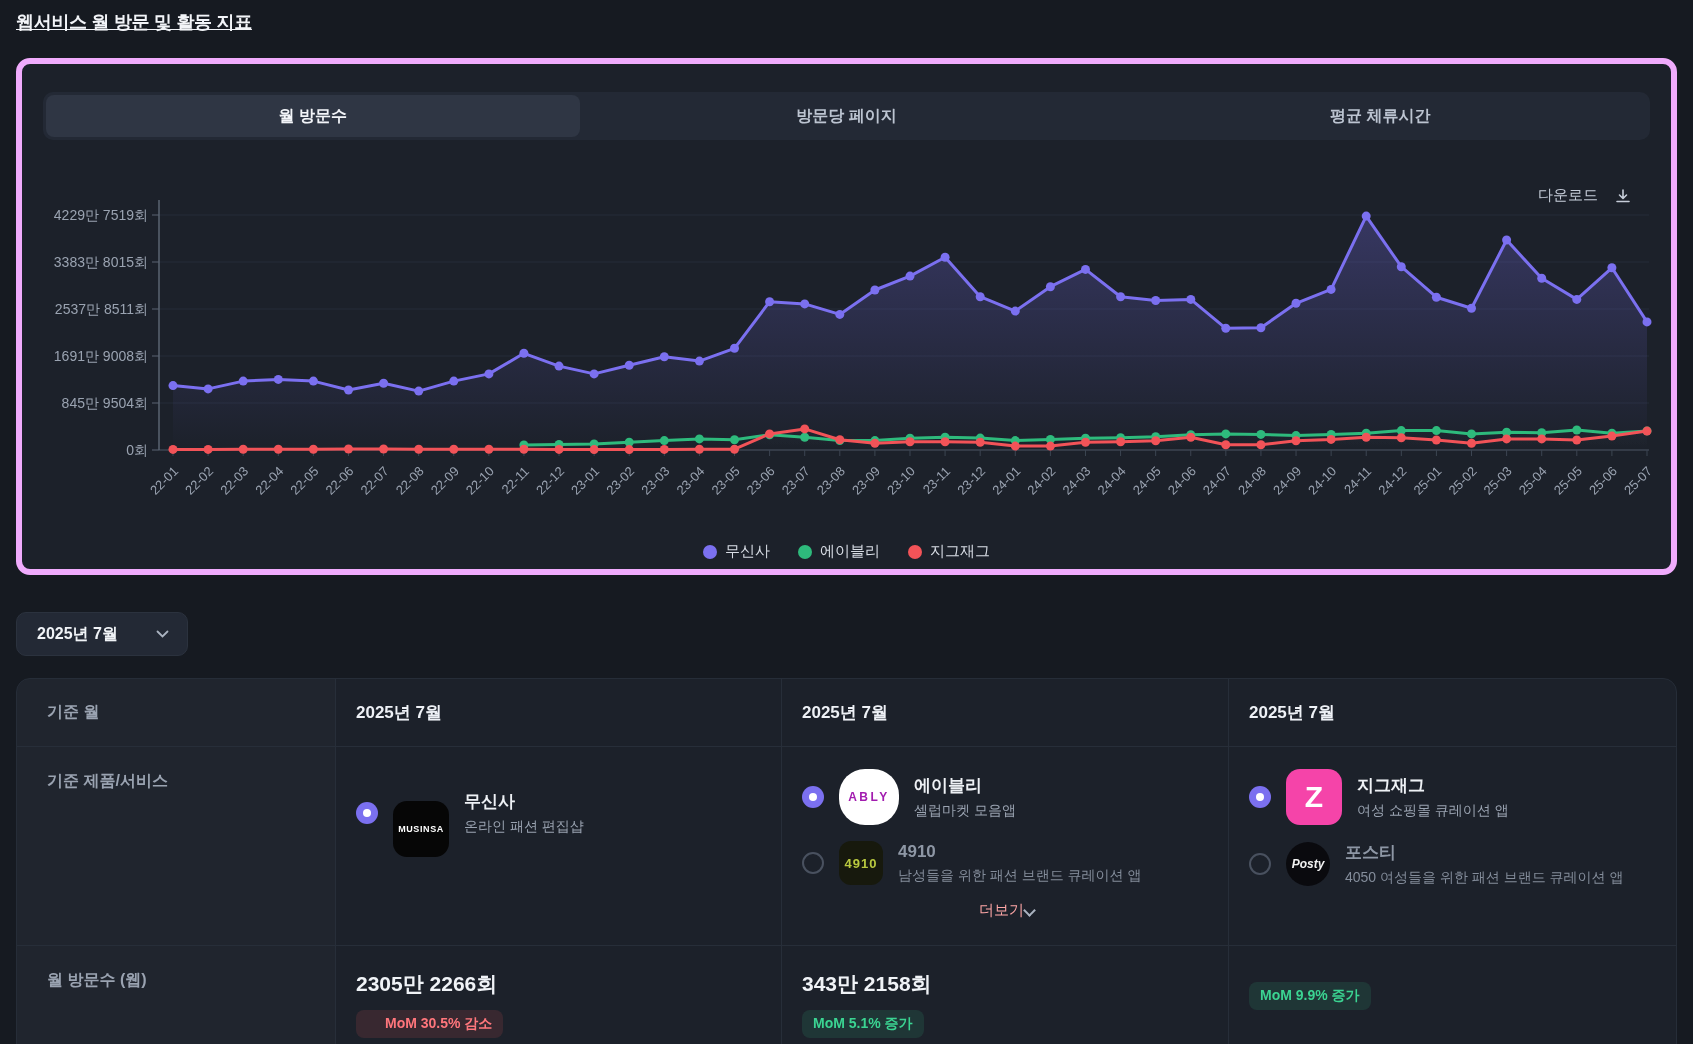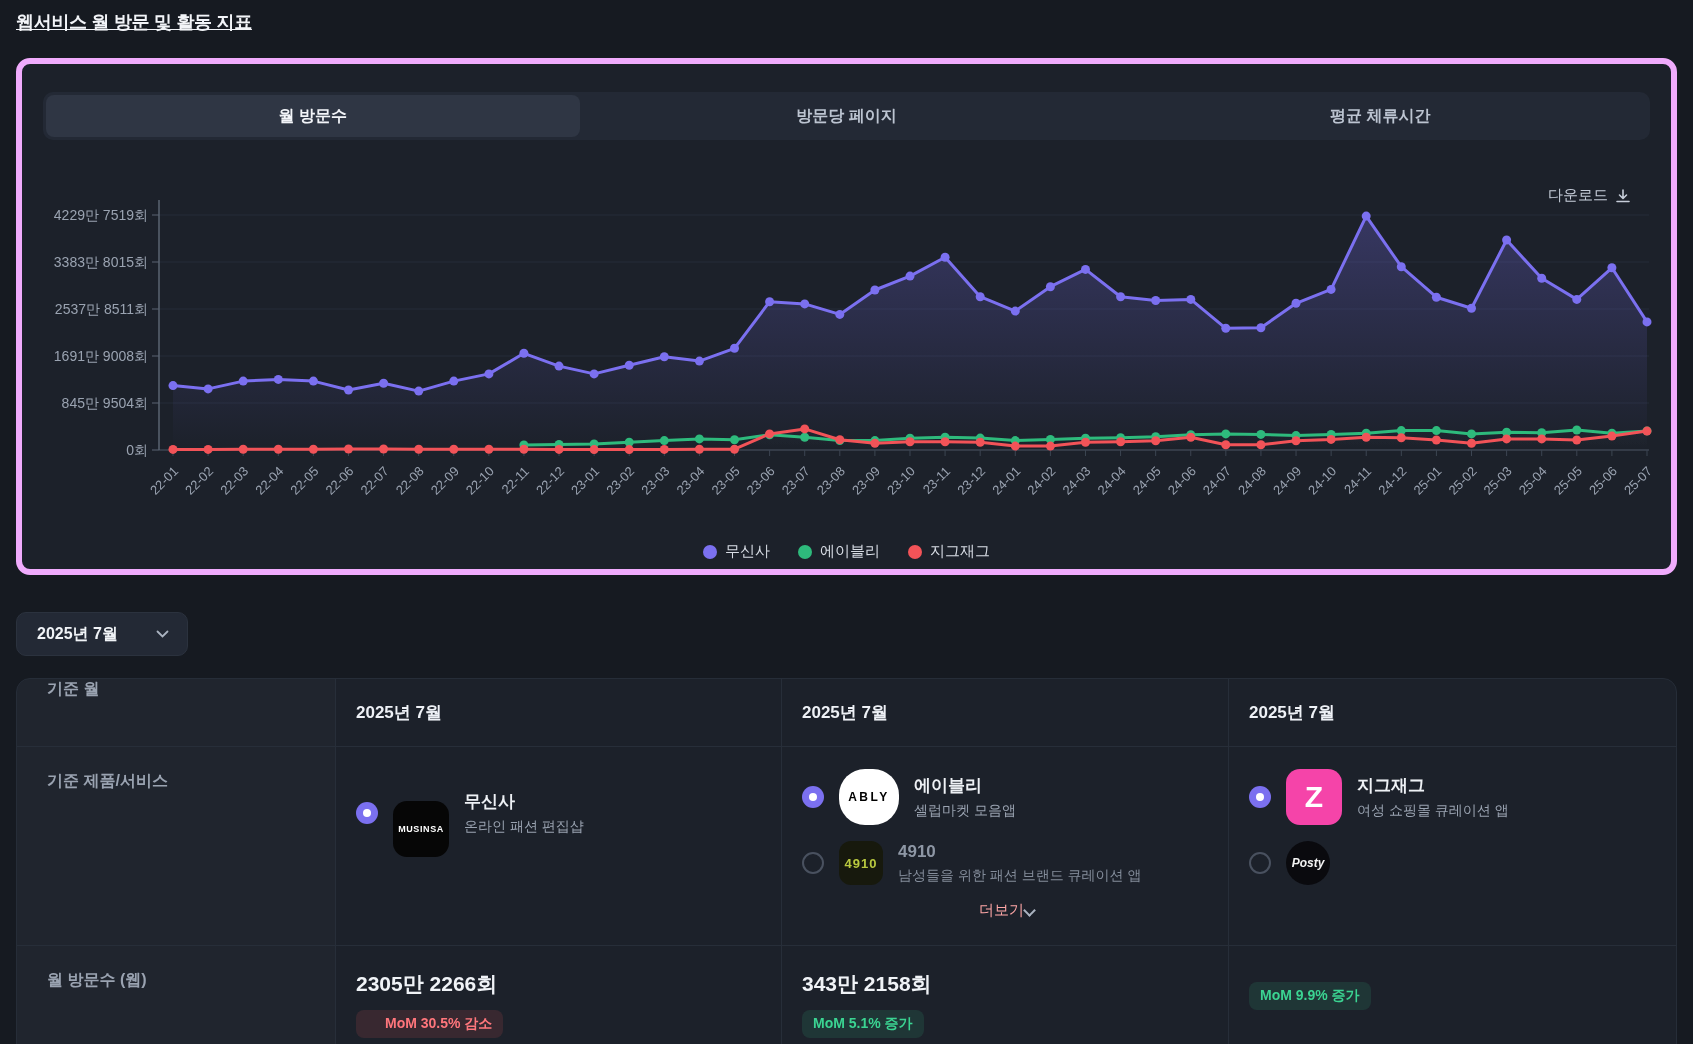--- a/index.html
+++ b/index.html
@@ -23,21 +23,21 @@
     position:absolute; left:21px; right:21px; top:28px; height:48px;
     background:#232935; border-radius:10px; display:flex; padding:3px;
   }
   .tab {
     flex:1; display:flex; align-items:center; justify-content:center;
     font-size:16px; font-weight:600; color:#bcc4d1; border-radius:8px; cursor:pointer;
   }
   .tab.active { background:#2f3644; color:#f3f5f9; font-weight:bold; }
   .download-btn {
     position:absolute; right:40px; top:122px;
-    display:flex; align-items:center; gap:7px;
+    display:flex; align-items:center; gap:17px;
     font-size:15px; color:#c6cdd9; cursor:pointer;
   }
   #chart-svg { position:absolute; left:0; top:80px; }
   .legend {
     position:absolute; left:0; right:0; top:478px;
     display:flex; justify-content:center; align-items:center; gap:28px;
   }
   .legend-item { display:flex; align-items:center; gap:8px; font-size:15px; color:#d8dde5; }
   .legend-dot { width:14px; height:14px; border-radius:50%; }
   
@@ -55,34 +55,34 @@
     overflow:hidden;
     display:grid;
     grid-template-columns:319px 446px 447px 1fr;
     grid-template-rows:68px 199px 1fr;
   }
   .tcell { border-right:1px solid #272e39; border-bottom:1px solid #272e39; }
   .tcell.last-col { border-right:none; }
   .tcell.last-row { border-bottom:none; }
   .tcell.label-col { background:rgba(255,255,255,0.02); padding-left:30px; }
   .row-label { font-size:16px; color:#9aa3b1; font-weight:bold; }
-  .vcenter { display:flex; }
+  .vcenter { display:flex; align-items:center; }
   .head-val { display:flex; align-items:center; padding-left:20px; font-size:17px; font-weight:bold; color:#eef1f6; }
   .prod-cell { padding:22px 16px 0 20px; }
   .label-top { padding-top:24px; }
   .prod-option { display:flex; align-items:center; gap:15px; margin-bottom:16px; cursor:pointer; }
   .radio { width:22px; height:22px; border-radius:50%; flex:0 0 22px; position:relative; border:2px solid #49515f; }
   .radio.on { border:none; background:#7b70f0; }
   .radio.on::after {
     content:""; position:absolute; left:7px; top:7px; width:8px; height:8px;
     border-radius:50%; background:#ffffff;
   }
   .logo { display:flex; align-items:center; justify-content:center; flex-shrink:0; }
   .logo-musinsa { width:56px; height:56px; border-radius:14px; background:#060606; color:#ffffff; font-size:9px; font-weight:bold; letter-spacing:0.6px;margin-top:32px; }
-  .logo-ably { width:60px; height:56px; border-radius:26px; background:#ffffff; color:#000000; font-size:12px; font-weight:bold; letter-spacing:2.5px; }
+  .logo-ably { width:60px; height:56px; border-radius:26px; background:#ffffff; color:#a21caf; font-size:12px; font-weight:bold; letter-spacing:2.5px; }
   .logo-zigzag { width:56px; height:56px; border-radius:14px; background:#f544a9; color:#ffffff; font-size:30px; font-weight:bold; }
   .logo-4910 { width:44px; height:44px; border-radius:12px; background:#17190d; color:#b9c93f; font-size:13px; font-weight:bold; letter-spacing:1px; }
   .logo-posty { width:44px; height:44px; border-radius:50%; background:#0a0a0e; color:#f2f2f2; font-size:12px; font-style:italic; font-weight:bold; }
   .prod-texts { display:flex; flex-direction:column; gap:4px; min-width:0; }
   .prod-name { font-size:17px; font-weight:bold; color:#eef1f5; }
   .prod-desc { font-size:14px; color:#9aa3b1; line-height:1.35; }
   .prod-option.dimmed .prod-name { color:#8e97a5; }
   .prod-option.dimmed .prod-desc { color:#848d9b; }
   .more-link {
     margin-top:8px; text-align:center; font-size:15px; color:#fca5a5; cursor:pointer;
@@ -443,20 +443,24 @@
       <span class="radio on"></span>
       <span class="logo logo-zigzag">Z</span>
       <span class="prod-texts">
         <span class="prod-name">지그재그</span>
         <span class="prod-desc">여성 쇼핑몰 큐레이션 앱</span>
       </span>
     </div>
     <div class="prod-option dimmed">
       <span class="radio"></span>
       <span class="logo logo-posty">Posty</span>
+      <span class="prod-texts">
+        <span class="prod-name">포스티</span>
+        <span class="prod-desc">4050 여성들을 위한 패션 브랜드 큐레이션 앱</span>
+      </span>
     </div>
   </div>
 
   <div class="tcell label-col label-top last-row">
     <span class="row-label">월 방문수 (웹)</span>
   </div>
   <div class="tcell visit-cell last-row">
     <div class="visit-value">2305만 2266회</div>
     <span class="mom-badge mom-down">MoM 30.5% 감소</span>
   </div>

